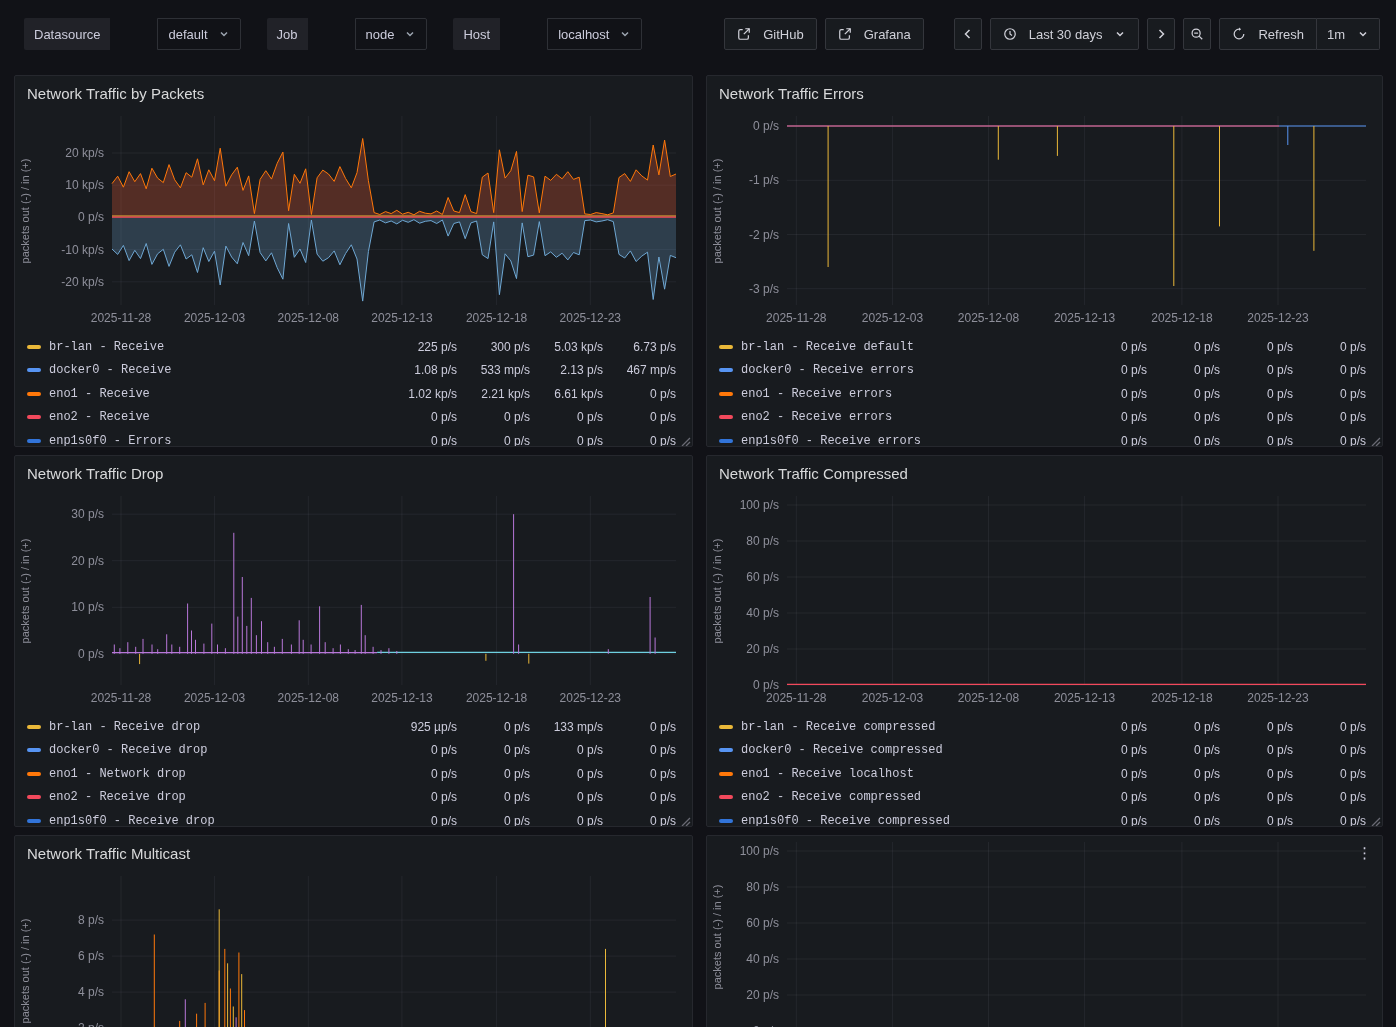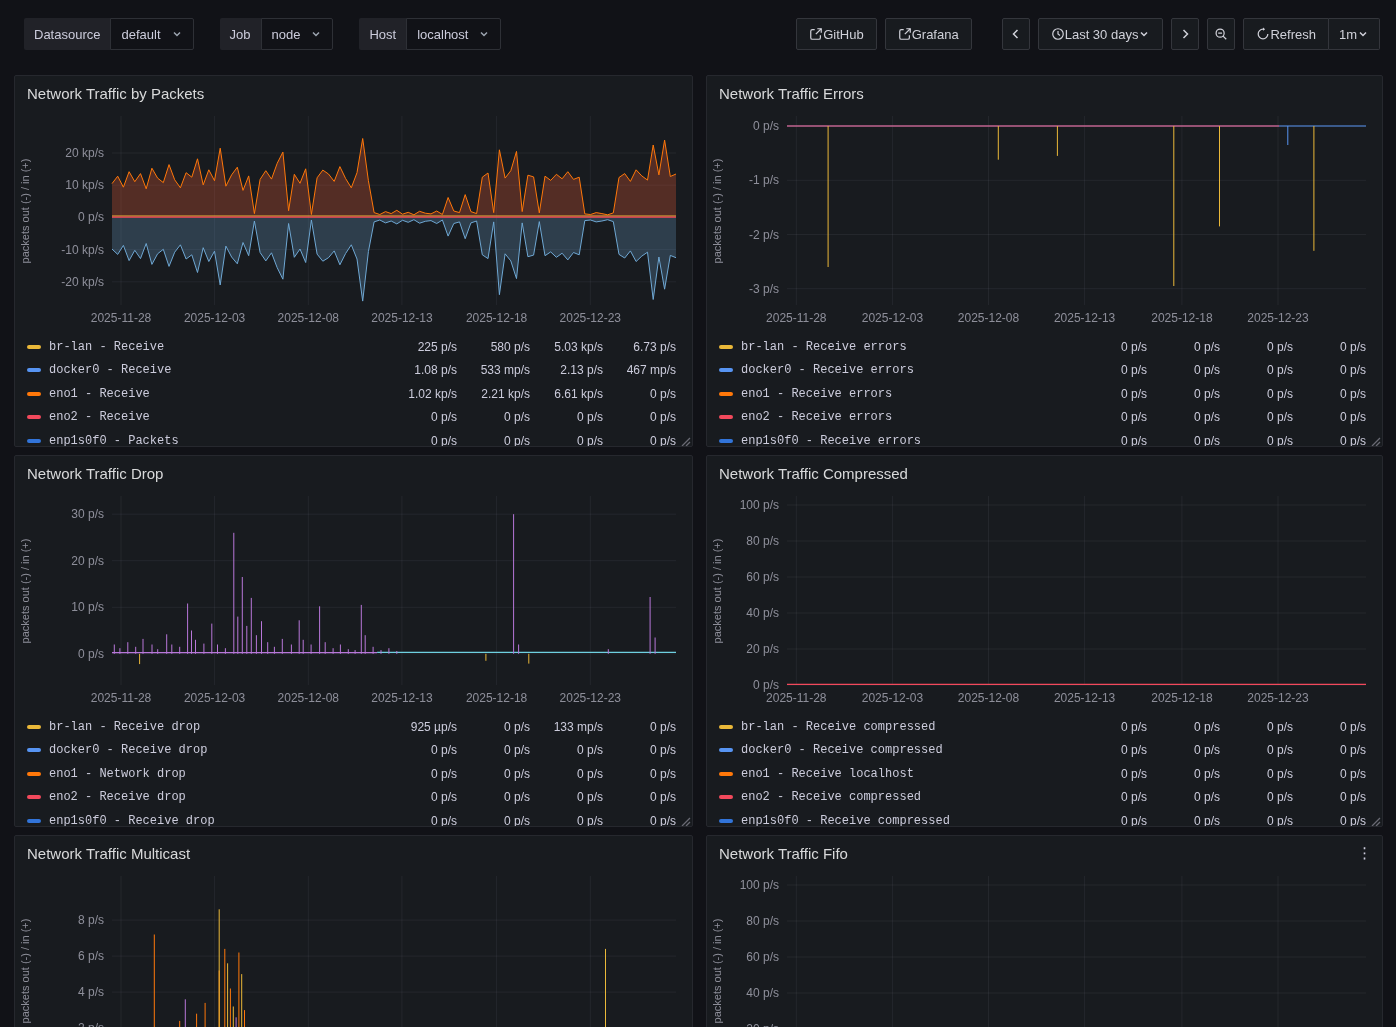--- a/index.html
+++ b/index.html
@@ -2,29 +2,29 @@
 <html><head>
 <meta charset="utf-8">
 <style>
   * { margin:0; padding:0; box-sizing:border-box; }
   html,body { width:1396px; height:1027px; overflow:hidden; background:#111217;
     font-family:"Liberation Sans", sans-serif; color:#ccccdc; }
 
   
   .toolbar { position:absolute; top:0; left:0; right:0; height:68px;
     display:flex; align-items:center; padding:0 16px 0 24px; }
-  .var-group { display:flex; align-items:center; margin-right:26px; }
+  .var-group { display:flex; align-items:center; margin-right:26px;gap:47px; }
   .var-label { background:rgba(204,204,220,0.09); height:32px; display:flex; align-items:center;
     padding:0 10px; font-size:13px; color:#ccccdc; border-radius:2px 0 0 2px; }
   .var-value { background:#111217; border:1px solid #2e3036; height:32px; display:flex;
     align-items:center; gap:10px; padding:0 10px; font-size:13px; color:#ccccdc;
     border-radius:0 2px 2px 0; cursor:pointer; }
   .toolbar-right { margin-left:auto; display:flex; align-items:center; gap:8px; }
   .tbtn { background:#181b1f; border:1px solid #34363c; height:32px; border-radius:2px;
-    display:flex; align-items:center; gap:0; padding:0 12px; color:#d0d1d9;
+    display:flex; align-items:center; gap:12px; padding:0 12px; color:#d0d1d9;
     font-size:13px; cursor:pointer; white-space:nowrap; }
   .tbtn.square { width:28px; padding:0; justify-content:center; }
   .spacer-lg { width:14px; }
   .refresh-group { display:flex; align-items:center; }
   .refresh-group .tbtn:first-child { border-radius:2px 0 0 2px; }
   .refresh-group .tbtn:last-child { border-radius:0 2px 2px 0; border-left:none; padding:12px 10px; }
   .icon { display:inline-flex; flex:none; }
   .icon svg { display:block; }
 
   
@@ -214,21 +214,21 @@
           <text class="tick" x="481.6" y="212" text-anchor="middle">2025-12-18</text>
           <text class="tick" x="575.3" y="212" text-anchor="middle">2025-12-23</text>
           <text class="axislabel" x="14" y="101" text-anchor="middle" transform="rotate(-90 14 101)">packets out (-) / in (+)</text>
         </svg></div>
     <div class="panel-legend">
         <div class="legend-row">
           <span class="legend-swatch" style="background: rgb(234, 184, 57);"></span>
           <span class="legend-label">br-lan - Receive</span>
           <div class="legend-values">
             <span class="legend-value">225 p/s</span>
-            <span class="legend-value">580 p/s</span>
+            <span class="legend-value">300 p/s</span>
             <span class="legend-value">5.03 kp/s</span>
             <span class="legend-value">6.73 p/s</span>
           </div>
         </div>
         <div class="legend-row">
           <span class="legend-swatch" style="background: rgb(87, 148, 242);"></span>
           <span class="legend-label">docker0 - Receive</span>
           <div class="legend-values">
             <span class="legend-value">1.08 p/s</span>
             <span class="legend-value">533 mp/s</span>
@@ -251,21 +251,21 @@
           <span class="legend-label">eno2 - Receive</span>
           <div class="legend-values">
             <span class="legend-value">0 p/s</span>
             <span class="legend-value">0 p/s</span>
             <span class="legend-value">0 p/s</span>
             <span class="legend-value">0 p/s</span>
           </div>
         </div>
         <div class="legend-row">
           <span class="legend-swatch" style="background: rgb(50, 116, 217);"></span>
-          <span class="legend-label">enp1s0f0 - Packets</span>
+          <span class="legend-label">enp1s0f0 - Errors</span>
           <div class="legend-values">
             <span class="legend-value">0 p/s</span>
             <span class="legend-value">0 p/s</span>
             <span class="legend-value">0 p/s</span>
             <span class="legend-value">0 p/s</span>
           </div>
         </div>
       </div>
     <div class="resize-handle">
       <svg width="12" height="12" viewBox="0 0 12 12">
@@ -306,21 +306,21 @@
           <text class="tick" x="185.4" y="212" text-anchor="middle">2025-12-03</text>
           <text class="tick" x="281.5" y="212" text-anchor="middle">2025-12-08</text>
           <text class="tick" x="377.6" y="212" text-anchor="middle">2025-12-13</text>
           <text class="tick" x="474.9" y="212" text-anchor="middle">2025-12-18</text>
           <text class="tick" x="571.0" y="212" text-anchor="middle">2025-12-23</text>
           <text class="axislabel" x="14" y="101" text-anchor="middle" transform="rotate(-90 14 101)">packets out (-) / in (+)</text>
         </svg></div>
     <div class="panel-legend">
         <div class="legend-row">
           <span class="legend-swatch" style="background: rgb(234, 184, 57);"></span>
-          <span class="legend-label">br-lan - Receive errors</span>
+          <span class="legend-label">br-lan - Receive default</span>
           <div class="legend-values">
             <span class="legend-value">0 p/s</span>
             <span class="legend-value">0 p/s</span>
             <span class="legend-value">0 p/s</span>
             <span class="legend-value">0 p/s</span>
           </div>
         </div>
         <div class="legend-row">
           <span class="legend-swatch" style="background: rgb(87, 148, 242);"></span>
           <span class="legend-label">docker0 - Receive errors</span>
@@ -656,23 +656,20 @@
           <text class="tick" x="293.3" y="212" text-anchor="middle">2025-12-08</text>
           <text class="tick" x="386.9" y="212" text-anchor="middle">2025-12-13</text>
           <text class="tick" x="481.6" y="212" text-anchor="middle">2025-12-18</text>
           <text class="tick" x="575.3" y="212" text-anchor="middle">2025-12-23</text>
           <text class="axislabel" x="14" y="101" text-anchor="middle" transform="rotate(-90 14 101)">packets out (-) / in (+)</text>
         </svg></div>
 
   </section>
 
   <section class="panel">
-    <header class="panel-header">
-      <h2 class="panel-title">Network Traffic Fifo</h2>
-    </header>
     <div class="kebab">⋮</div>
     <div class="panel-chart"><svg width="675" height="222">
           <line class="grid" x1="80" y1="15.0" x2="659" y2="15.0"></line>
           <line class="grid" x1="80" y1="51.0" x2="659" y2="51.0"></line>
           <line class="grid" x1="80" y1="87.0" x2="659" y2="87.0"></line>
           <line class="grid" x1="80" y1="123.0" x2="659" y2="123.0"></line>
           <line class="grid" x1="80" y1="159.0" x2="659" y2="159.0"></line>
           <line class="grid" x1="80" y1="195.0" x2="659" y2="195.0"></line>
           <line class="grid" x1="89.3" y1="6" x2="89.3" y2="195"></line>
           <line class="grid" x1="185.4" y1="6" x2="185.4" y2="195"></line>

